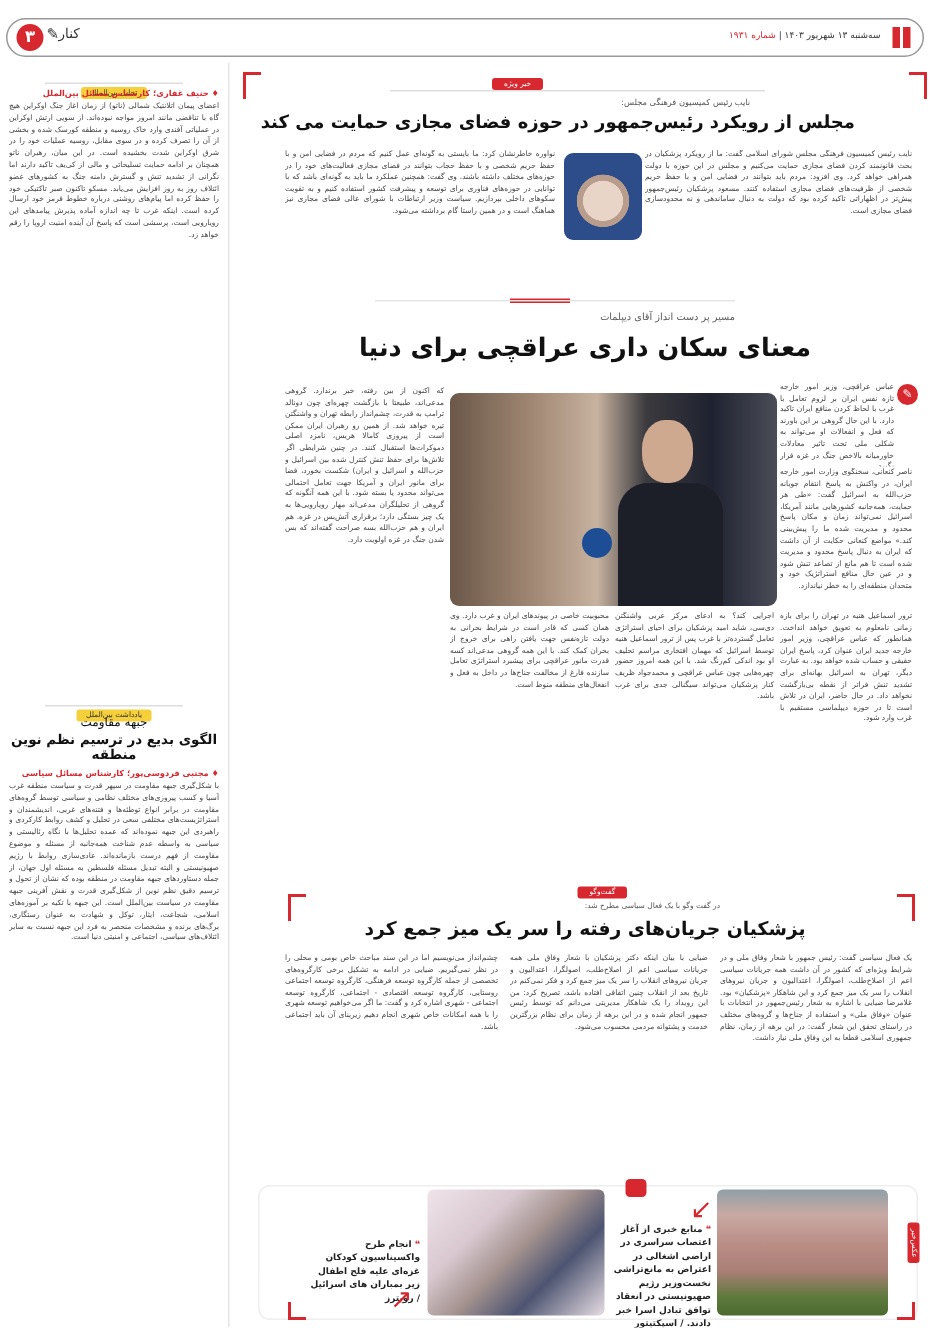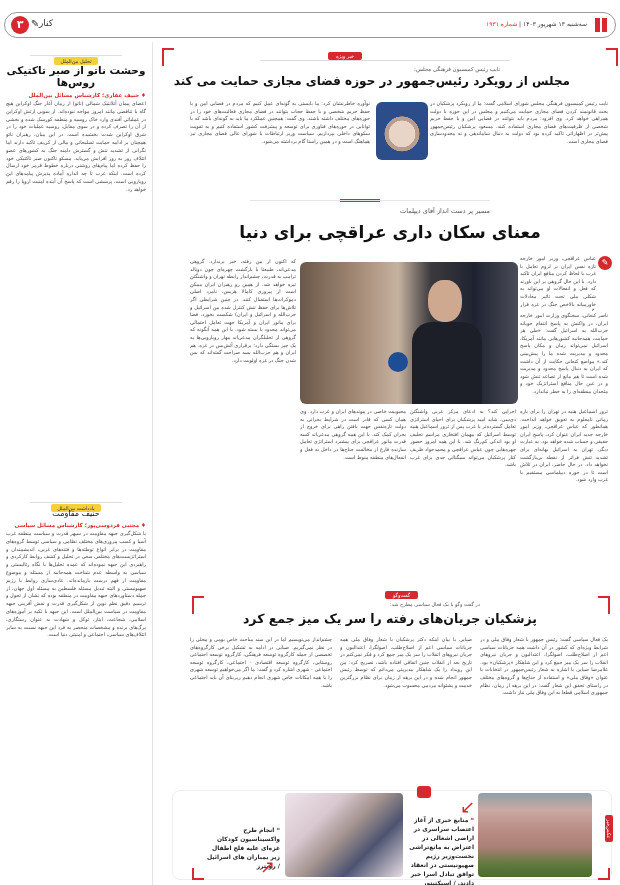--- a/index.html
+++ b/index.html
@@ -48,25 +48,25 @@
   <div class="hdr-date">
     <span>سه‌شنبه ۱۳ شهریور ۱۴۰۳</span> | <span class="issue">شماره ۱۹۳۱</span>
   </div>
   <div class="hdr-sec">کنار</div>
   <div class="hdr-feather">✎</div>
   <div class="hdr-page">۳</div>
 </div>
 
 <div class="lcol">
   <div class="tag-wrap"><span class="tag-y">تحلیل بین‌الملل</span></div>
-  <div class="ltitle">وحشت ناتو از صبر تاکتیکی روس‌ها</div>
   <div class="lauth">♦ <span>حنیف غفاری؛ کارشناس مسائل بین‌الملل</span></div>
   <div class="ltxt" style="height:280px;overflow:hidden">اعضای پیمان آتلانتیک شمالی (ناتو) از زمان آغاز جنگ اوکراین هیچ گاه با تناقضی مانند امروز مواجه نبوده‌اند. از سویی ارتش اوکراین در عملیاتی آفندی وارد خاک روسیه و منطقه کورسک شده و بخشی از آن را تصرف کرده و در سوی مقابل، روسیه عملیات خود را در شرق اوکراین شدت بخشیده است. در این میان، رهبران ناتو همچنان بر ادامه حمایت تسلیحاتی و مالی از کی‌یف تاکید دارند اما نگرانی از تشدید تنش و گسترش دامنه جنگ به کشورهای عضو ائتلاف روز به روز افزایش می‌یابد. مسکو تاکنون صبر تاکتیکی خود را حفظ کرده اما پیام‌های روشنی درباره خطوط قرمز خود ارسال کرده است. اینکه غرب تا چه اندازه آماده پذیرش پیامدهای این رویارویی است، پرسشی است که پاسخ آن آینده امنیت اروپا را رقم خواهد زد.</div>
   <div class="tag-wrap" style="margin-top:115px"><span class="tag-y">یادداشت بین‌الملل</span></div>
-  <div class="ltitle" style="font-size:8px;font-weight:normal;margin-top:6px">حنیف مقاومت</div>
+  <div class="ltitle" style="font-size:8px;font-weight:normal;margin-top:6px">جبهه مقاومت</div>
+  <div class="ltitle" style="font-size:9px;margin-top:3px">الگوی بدیع در ترسیم نظم نوین منطقه</div>
   <div class="lauth">♦ <span>مجتبی فردوسی‌پور؛ کارشناس مسائل سیاسی</span></div>
   <div class="ltxt" style="height:330px;overflow:hidden">با شکل‌گیری جبهه مقاومت در سپهر قدرت و سیاست منطقه غرب آسیا و کسب پیروزی‌های مختلف نظامی و سیاسی توسط گروه‌های مقاومت در برابر انواع توطئه‌ها و فتنه‌های غربی، اندیشمندان و استراتژیست‌های مختلفی سعی در تحلیل و کشف روابط کارکردی و راهبردی این جبهه نموده‌اند که عمده تحلیل‌ها با نگاه رئالیستی و سیاسی به واسطه عدم شناخت همه‌جانبه از مسئله و موضوع مقاومت از فهم درست بازمانده‌اند. عادی‌سازی روابط با رژیم صهیونیستی و البته تبدیل مسئله فلسطین به مسئله اول جهان، از جمله دستاوردهای جبهه مقاومت در منطقه بوده که نشان از تحول و ترسیم دقیق نظم نوین از شکل‌گیری قدرت و نقش آفرینی جبهه مقاومت در سیاست بین‌الملل است. این جبهه با تکیه بر آموزه‌های اسلامی، شجاعت، ایثار، توکل و شهادت به عنوان رستگاری، برگ‌های برنده و مشخصات منحصر به فرد این جبهه نسبت به سایر ائتلاف‌های سیاسی، اجتماعی و امنیتی دنیا است.</div>
 </div>
 <div class="vline"></div>
 
 <div class="corner" style="left:162px;top:48px;border-width:2px 0 0 2px;height:18px"></div>
 <div class="corner" style="left:606px;top:48px;border-width:2px 2px 0 0;height:18px"></div>
 <div class="sectag" style="left:328px;top:52px">خبر ویژه</div>
 <div style="position:absolute;left:260px;top:60px;width:250px;height:1px;background:#ddd"></div>
 <div class="kicker" style="left:260px;top:66px;width:240px">نایب رئیس کمیسیون فرهنگی مجلس:</div>

